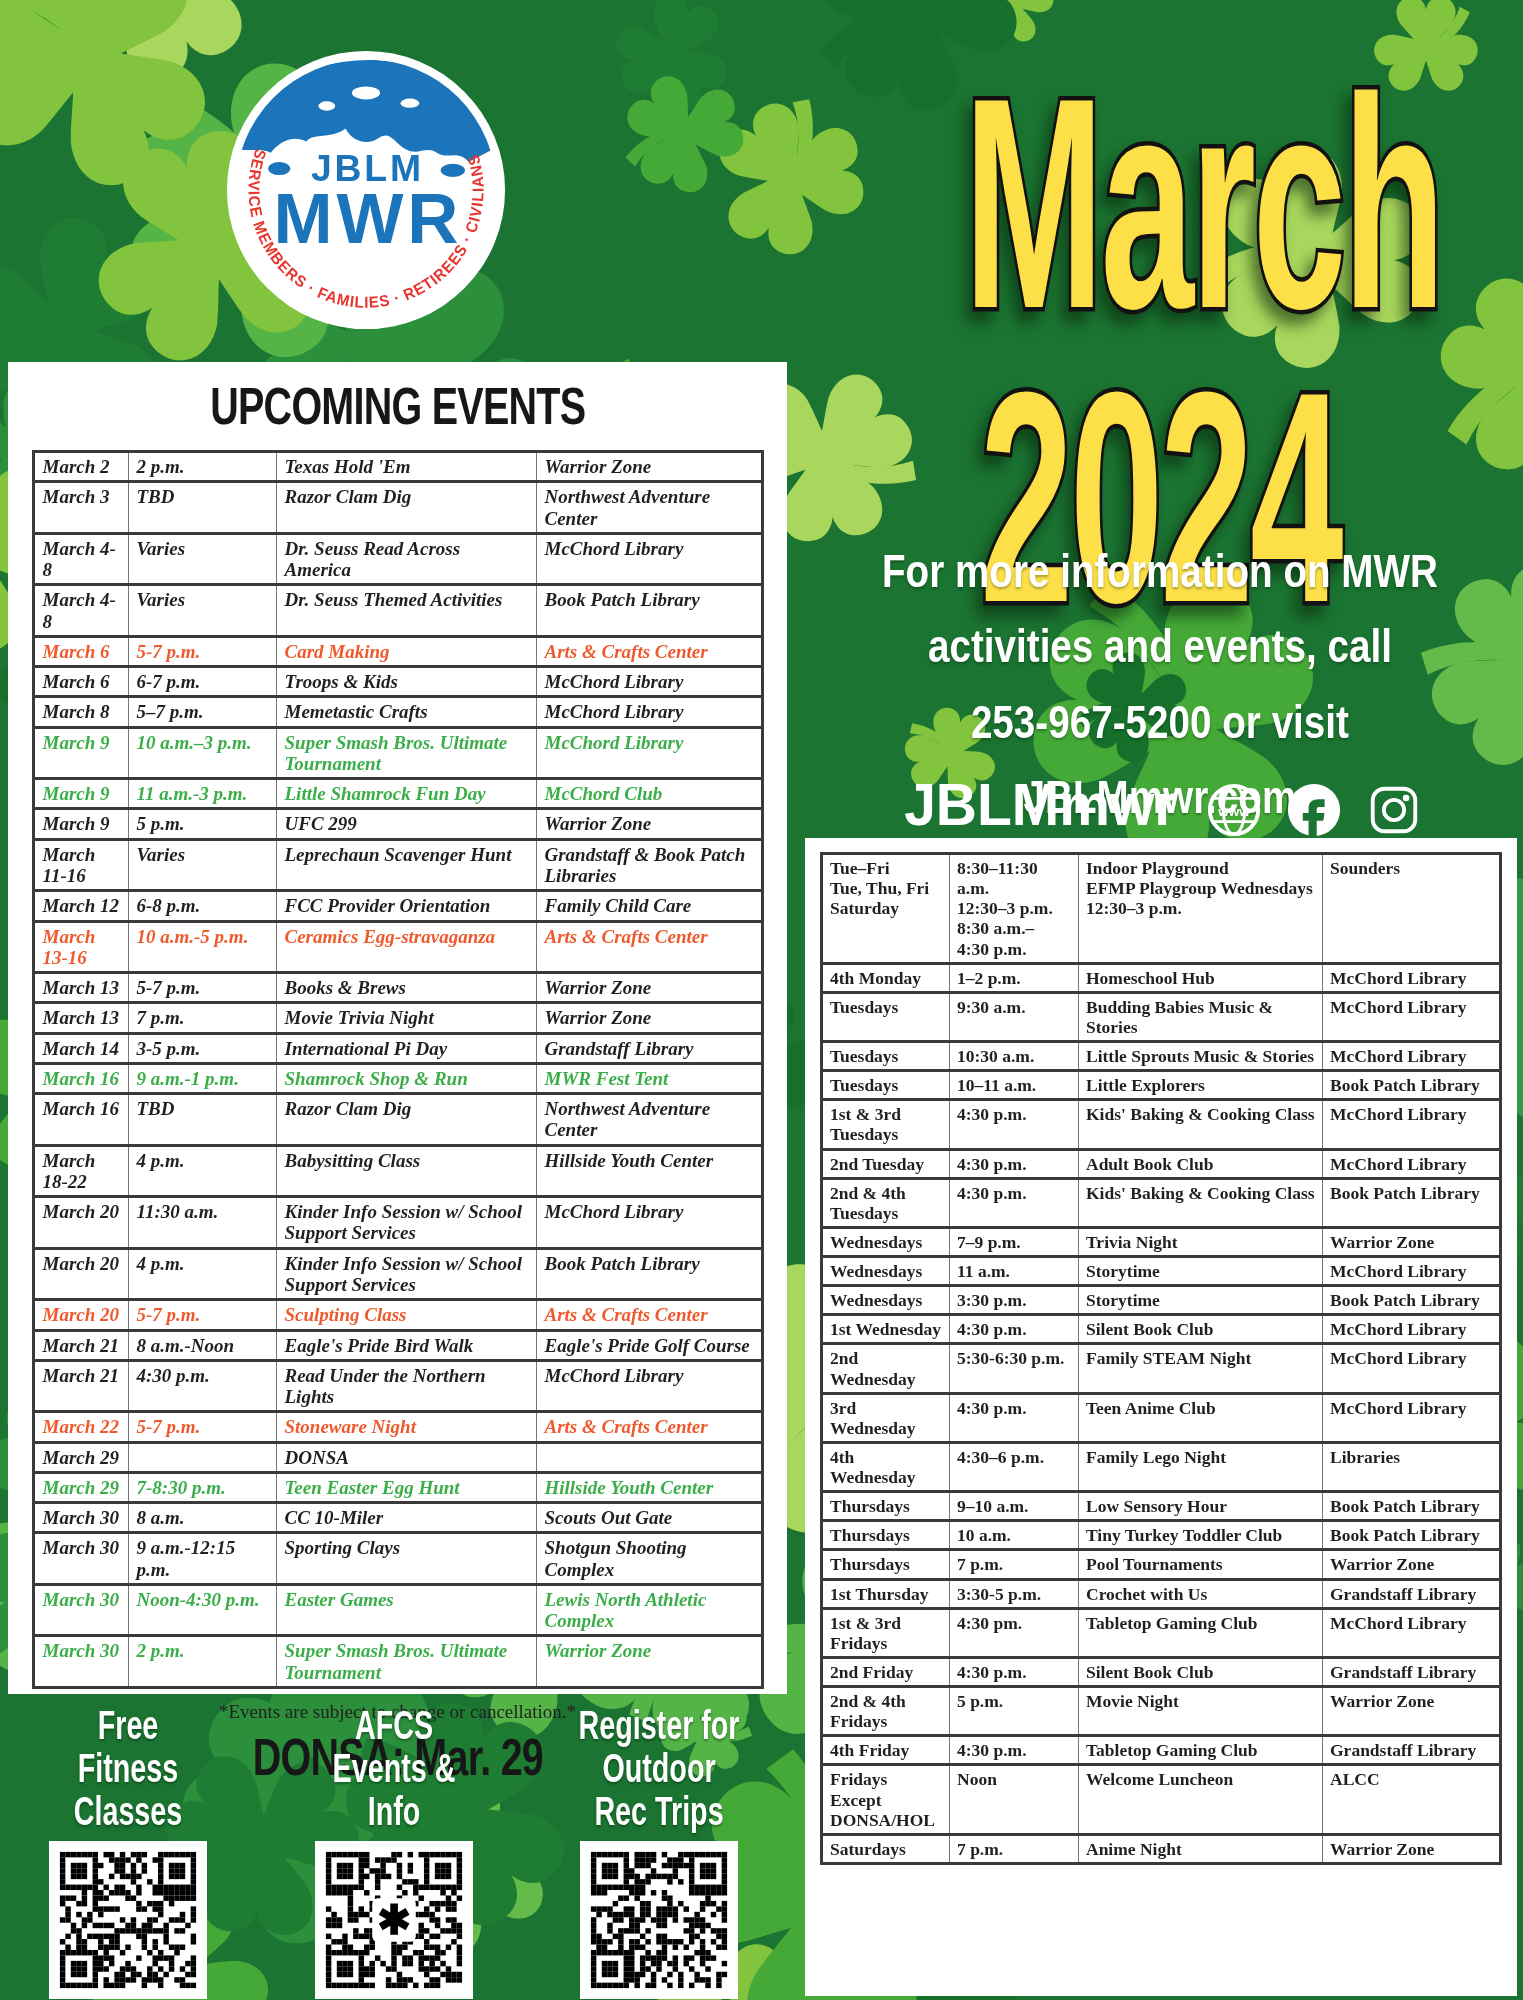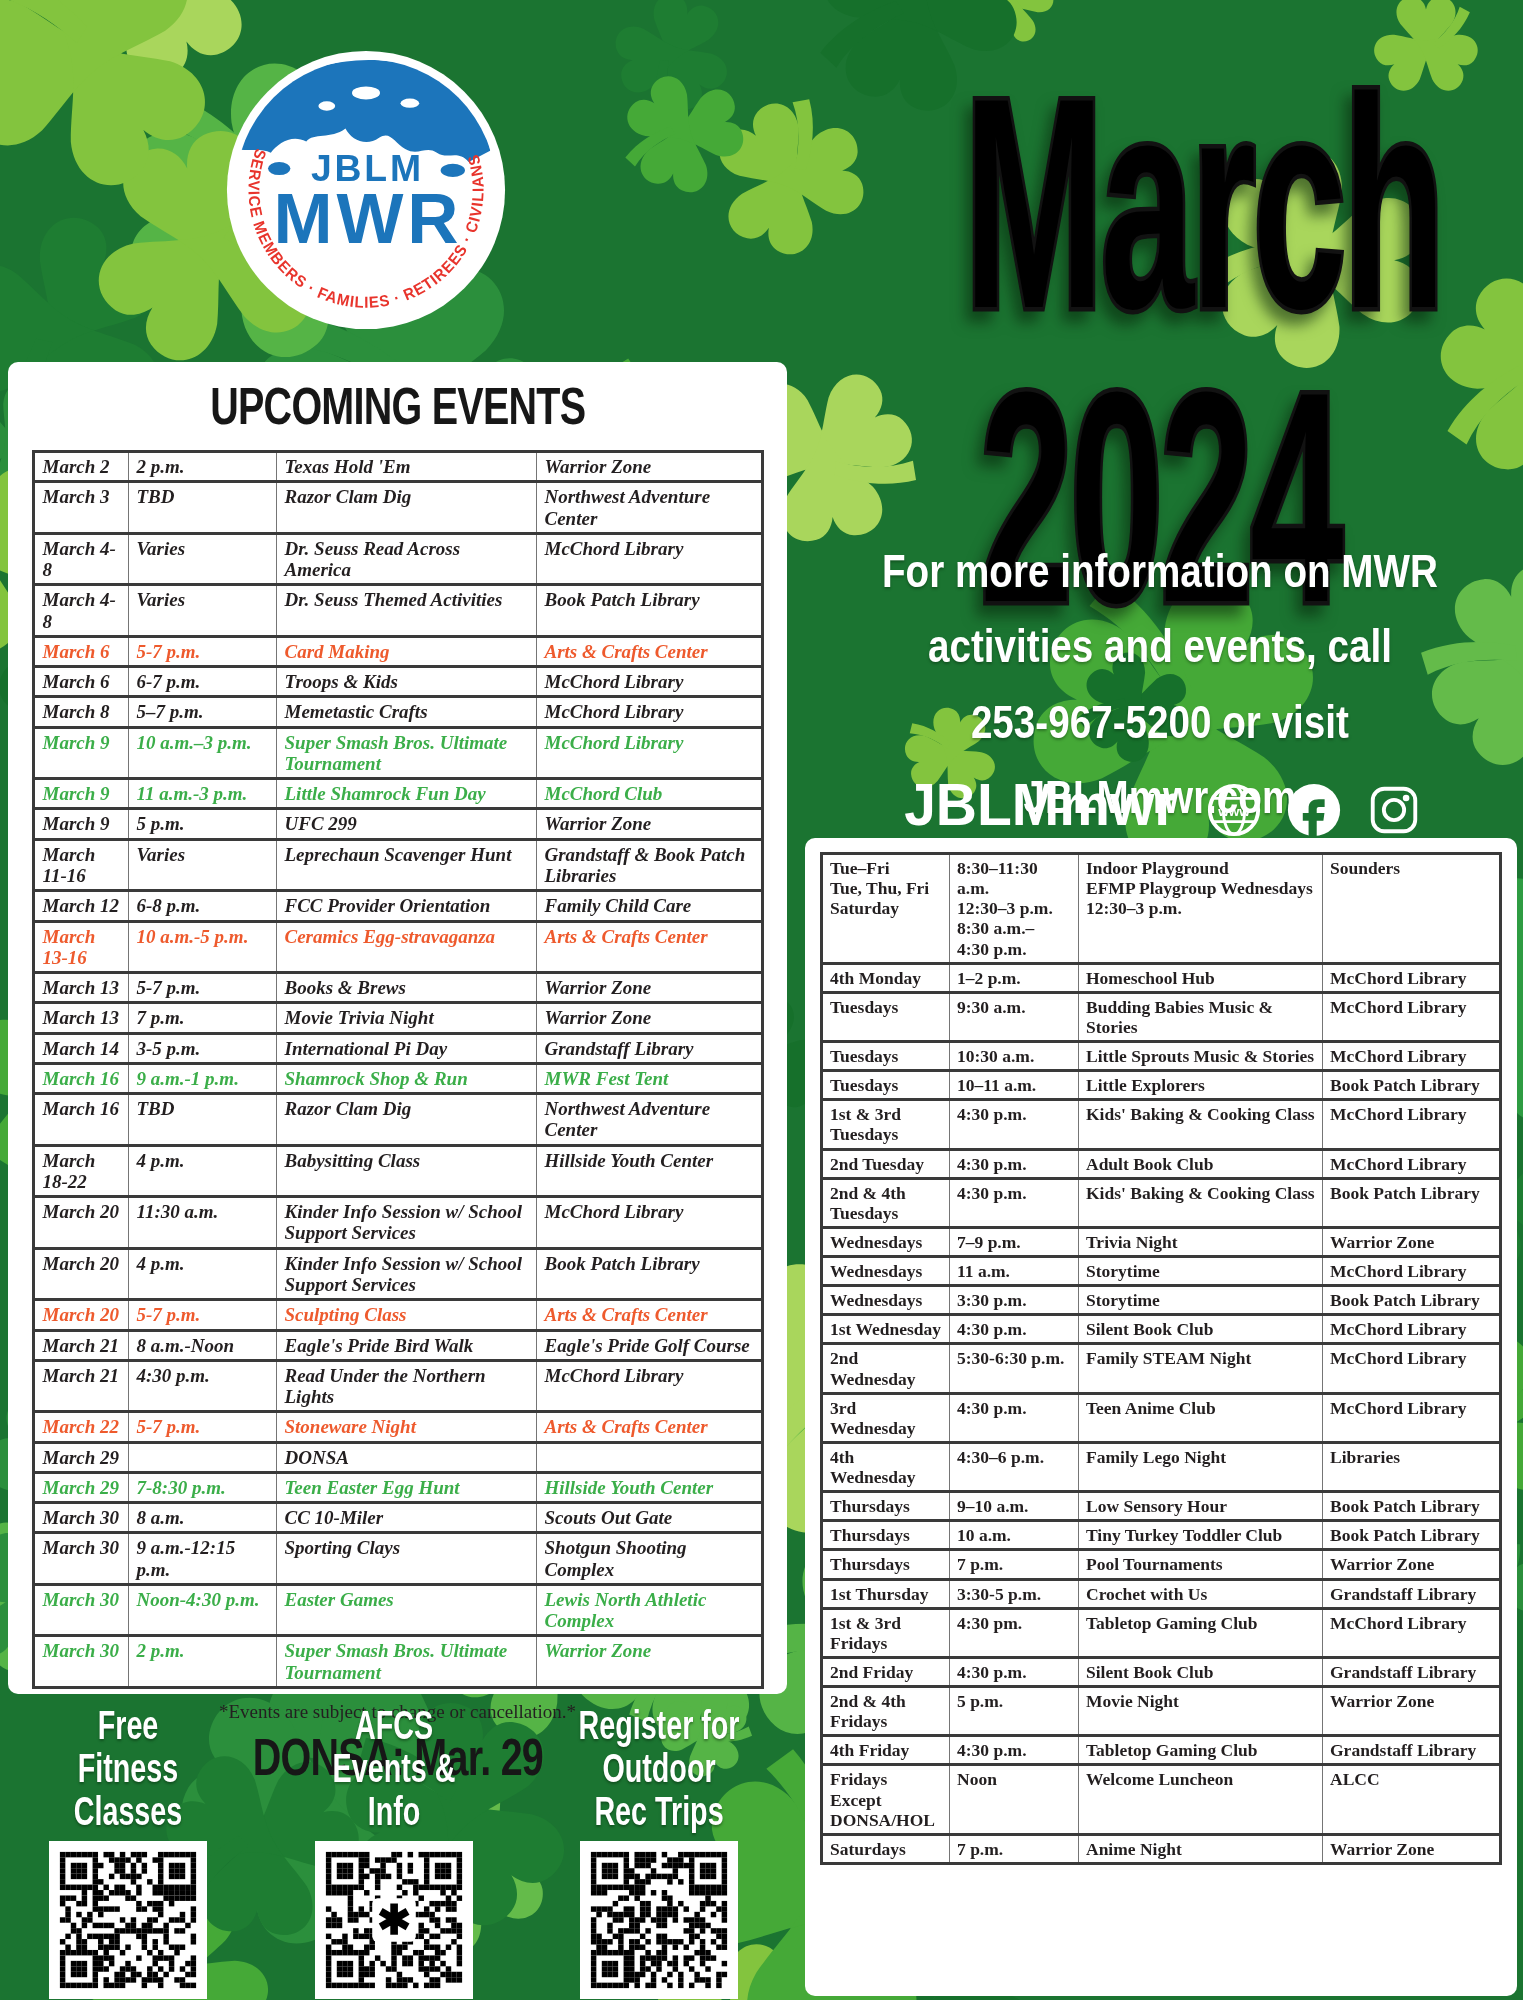--- a/index.html
+++ b/index.html
@@ -2,36 +2,36 @@
 <html><head>
 <meta charset="utf-8">
 <style>
   html,body{margin:0;padding:0;background:#333;}
   .page{position:relative;width:1523px;height:2000px;background:#1b7431;overflow:hidden;
         font-family:"Liberation Sans",sans-serif;}
   #bg{position:absolute;left:0;top:0;width:1523px;height:2000px;}
 
   
   .logo{position:absolute;left:226px;top:50px;width:280px;height:280px;}
-  .month-block{position:absolute;left:810px;top:56px;width:700px;text-align:center;color:#000000;
+  .month-block{position:absolute;left:810px;top:56px;width:700px;text-align:center;color:#fde047;
                filter:drop-shadow(-7px 11px 7px rgba(5,35,10,.55));}
   .month-line{font-weight:700;font-size:300px;line-height:.98;letter-spacing:-6px;
               transform:scaleX(.56);transform-origin:50% 50%;
               -webkit-text-stroke:9px #121212;paint-order:stroke;}
   .info{position:absolute;left:815px;top:534px;width:690px;text-align:center;color:#fff;text-decoration:underline;}
   .info-inner{display:inline-block;font-weight:700;font-size:46px;line-height:1.64;
               white-space:pre-line;transform:scaleX(.84);transform-origin:50% 50%;
               text-shadow:0 2px 3px rgba(0,30,5,.35);}
   .social{position:absolute;left:815px;top:770px;width:690px;display:flex;align-items:flex-end;
           justify-content:center;gap:22px;color:#fff;}
   .social-handle{font-weight:700;font-size:60px;letter-spacing:0;transform:scaleX(.95);}
   .social svg{width:58px;height:58px;}
 
   
-  .panel{position:absolute;background:#fff;border-radius:10px;}
+  .panel{position:absolute;background:#fff;}
   .p-up{left:8px;top:362px;width:779px;height:1332px;}
   .p-re{left:805px;top:838px;width:712px;height:1158px;}
   .panel-title{text-align:center;font-weight:700;color:#171717;margin:0;padding-top:14px;}
   .t-up{font-size:52px;}
   .t-re{font-size:52px;}
   .cond{display:inline-block;transform:scaleX(.76);transform-origin:50% 50%;letter-spacing:-1px;}
 
   table.ev{border-collapse:collapse;margin:14px auto 0;table-layout:fixed;border:3px solid #3a3a3a;}
   .ev td{border:1px solid #757575;border-top:3px solid #3a3a3a;border-bottom:3px solid #3a3a3a;
          vertical-align:top;color:#231f20;font-family:"Liberation Serif",serif;font-weight:700;

